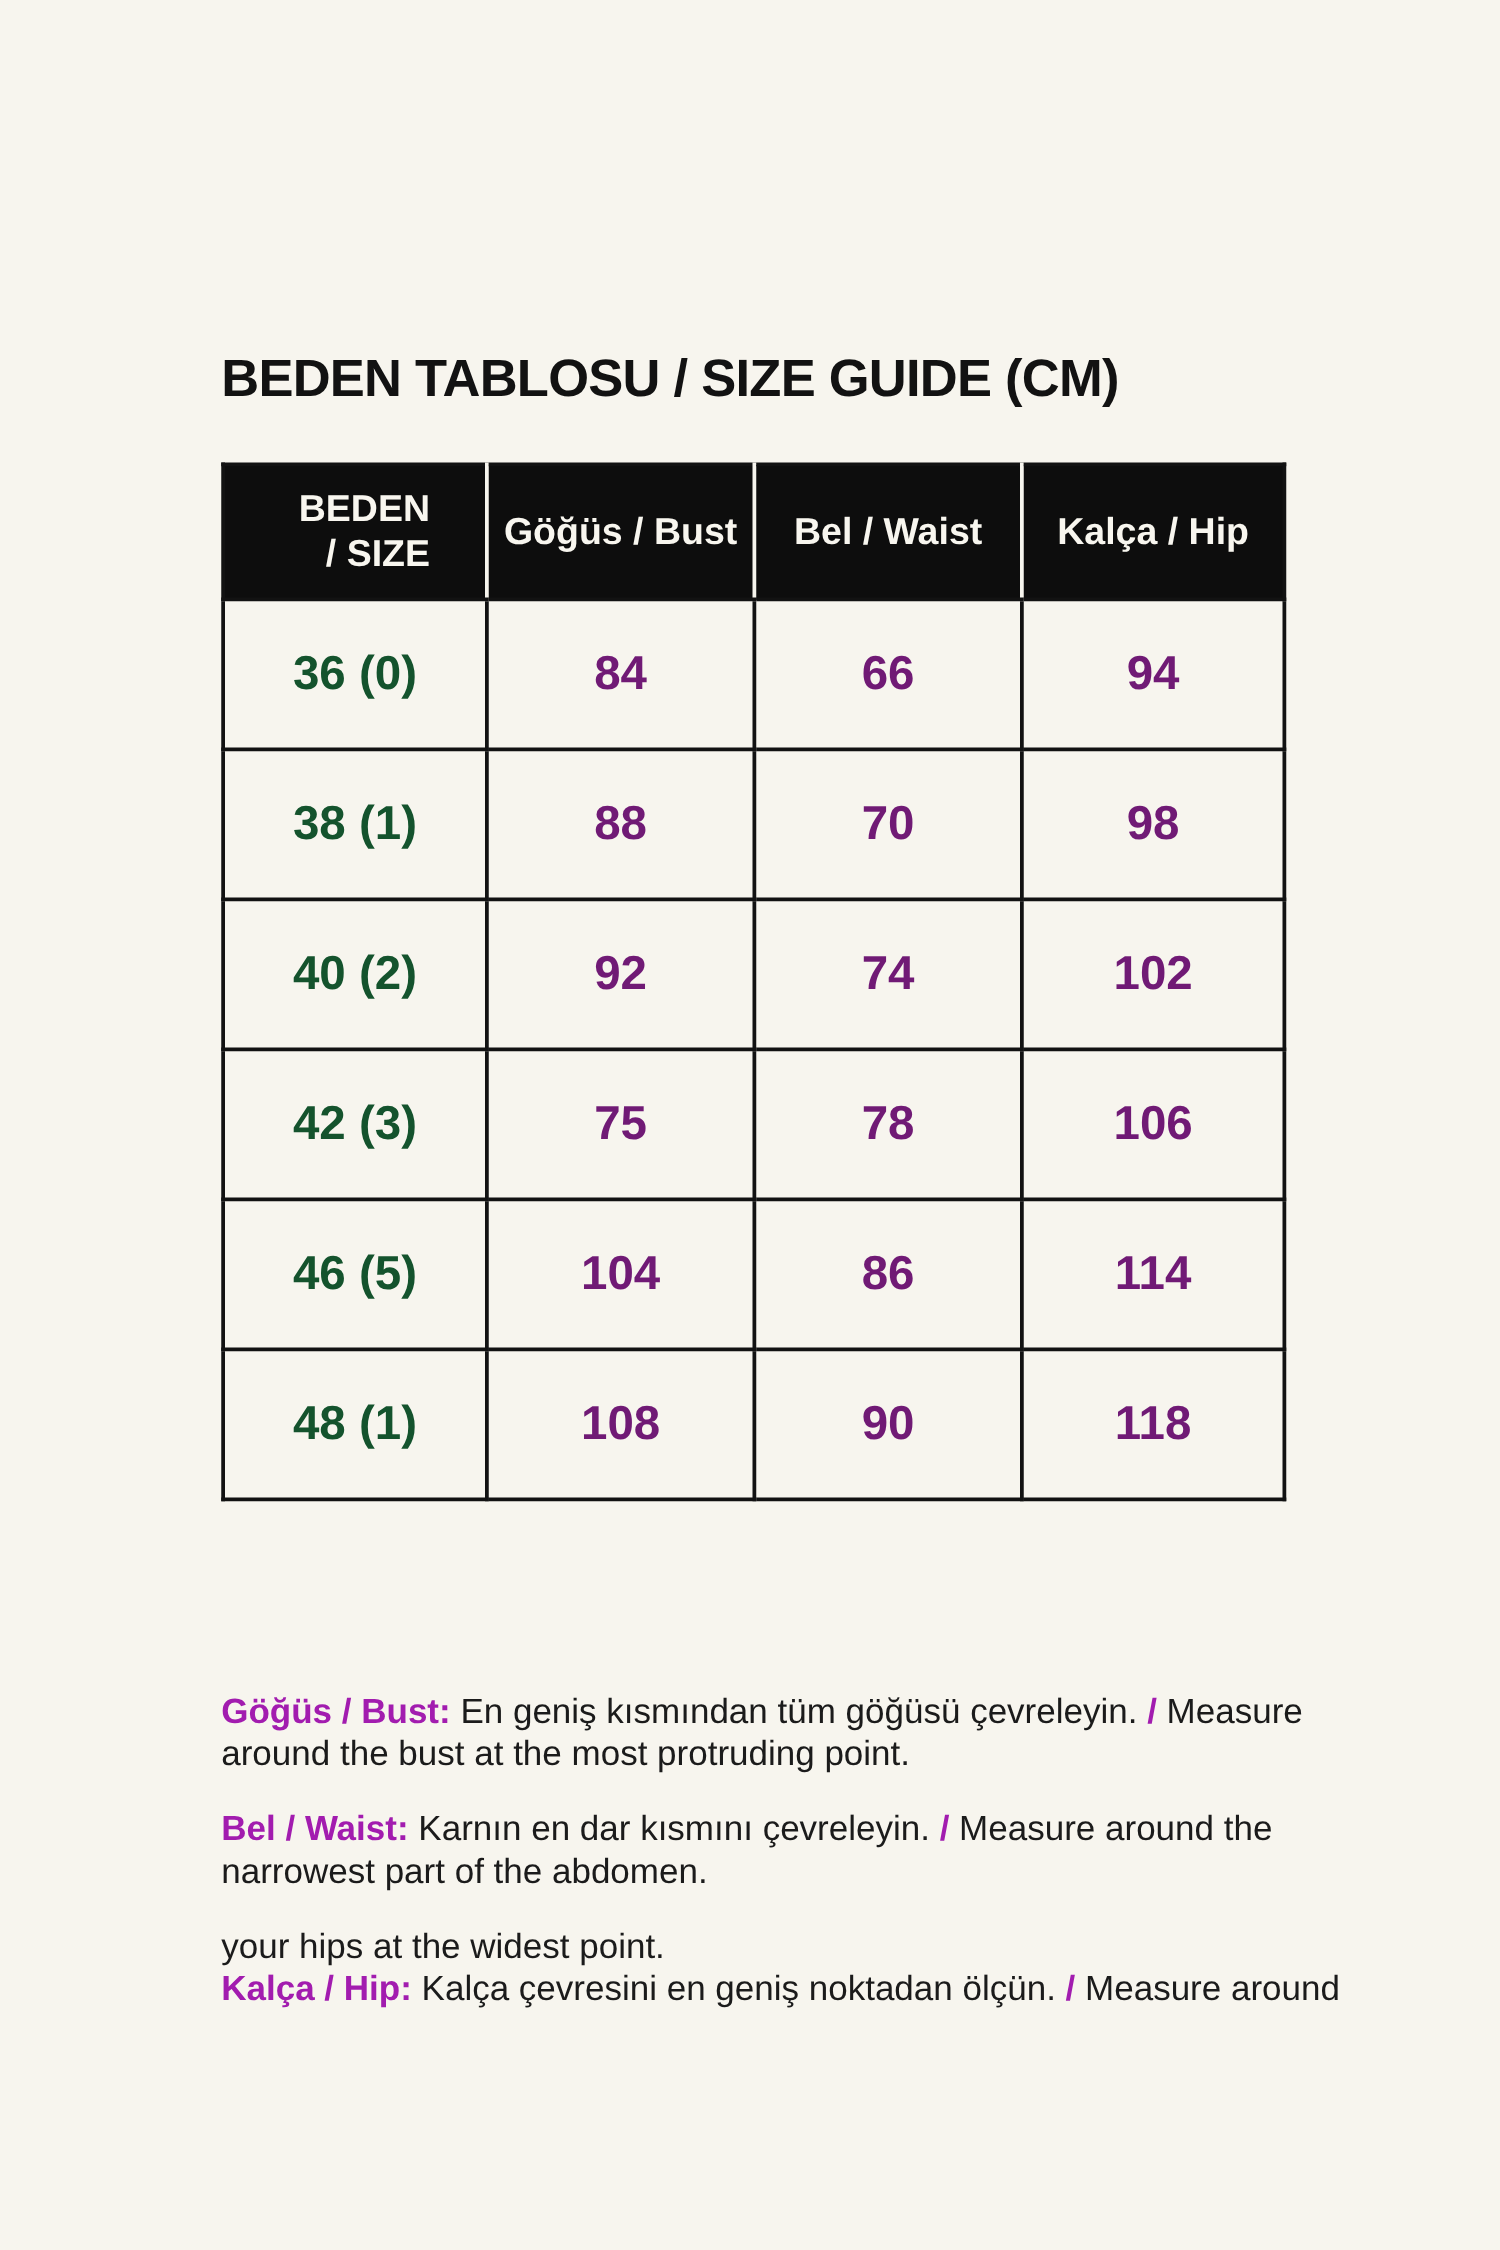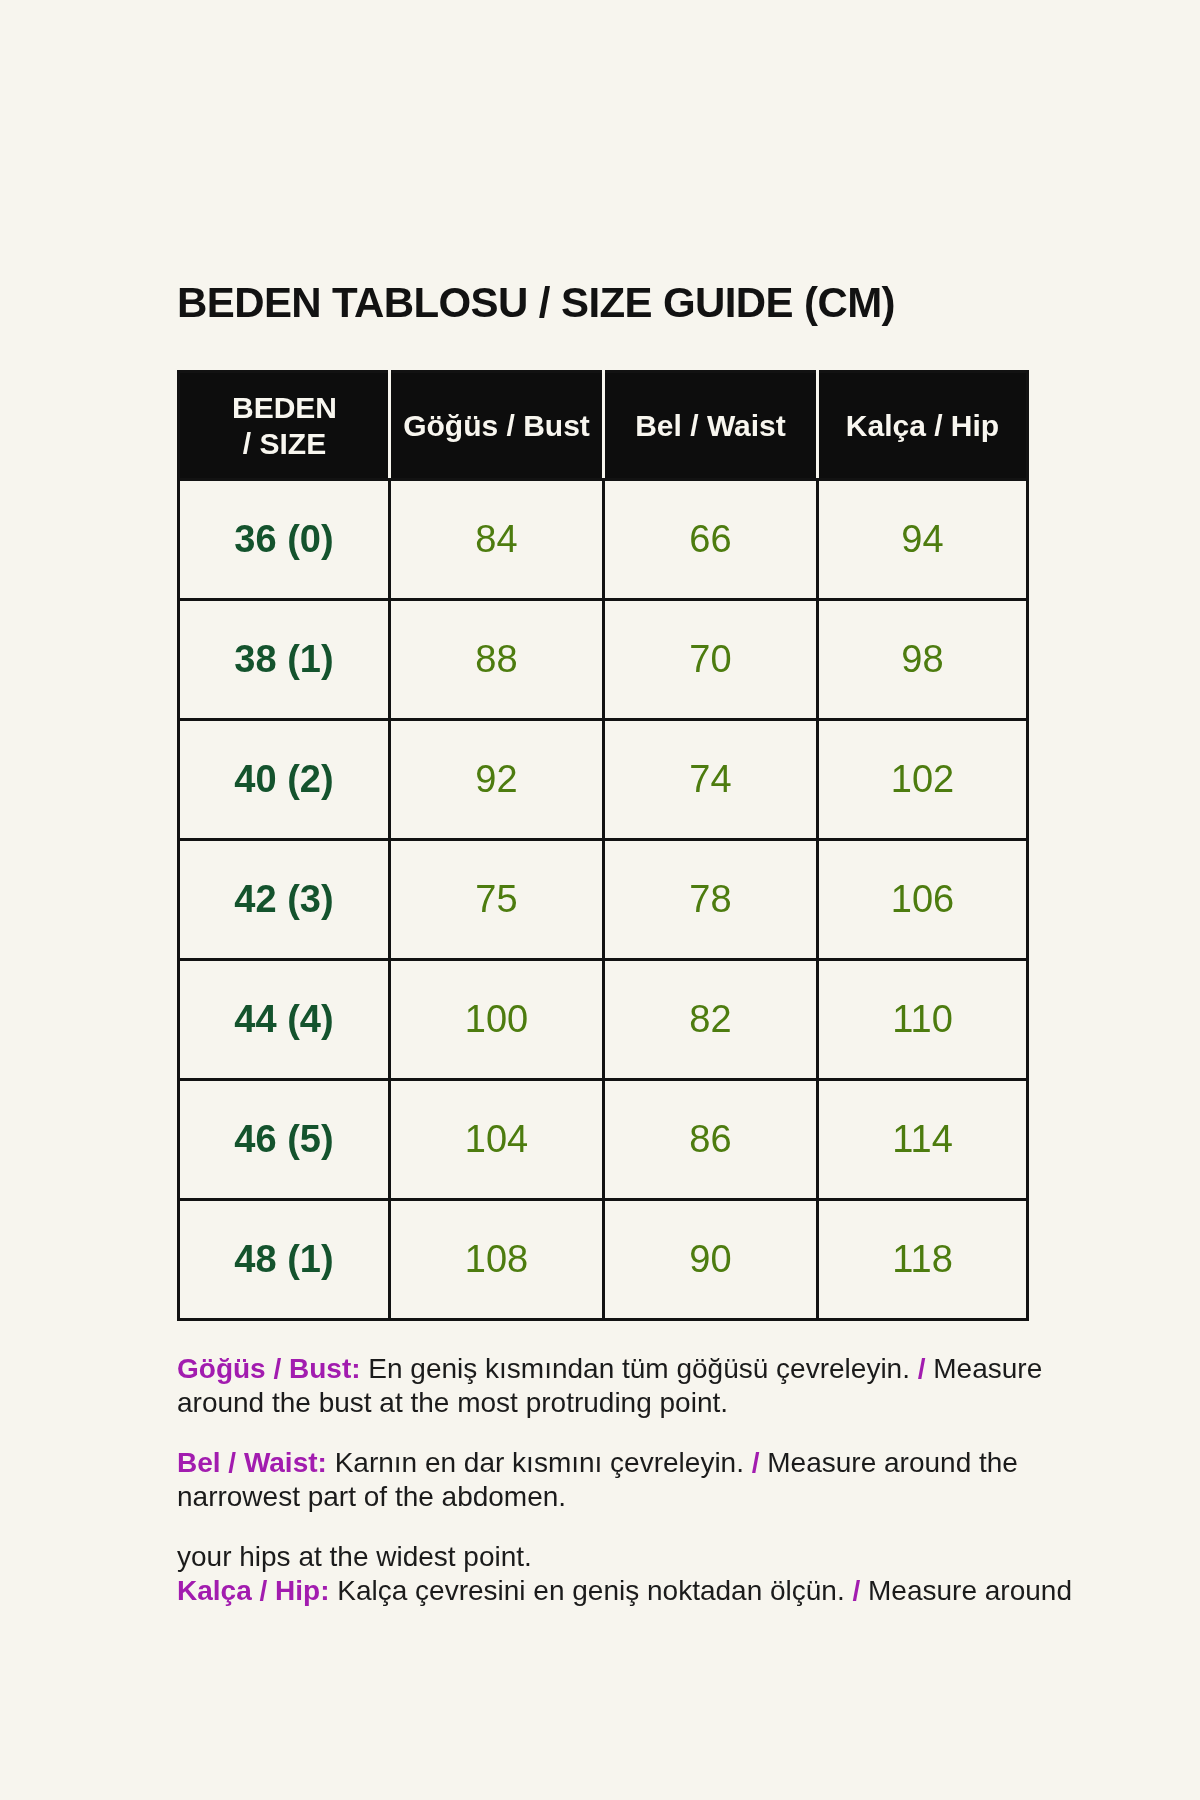--- a/index.html
+++ b/index.html
@@ -48,36 +48,36 @@
     vertical-align: middle;
     line-height: 36px;
     border: 3px solid #121212;
     border-left-color: #F7F5EE;
     border-right-color: #F7F5EE;
     border-top-color: #121212;
     border-bottom-color: #121212;
     padding: 0;
   }
   table.size-table th:first-child {
-    text-align: center;
+    text-align: right;
     padding-left: 45px;
     padding-right: 44px;
     border-left-color: #121212;
   }
   table.size-table th:last-child {
     border-right-color: #121212;
   }
   table.size-table td {
     border: 3px solid #121212;
     background: #F7F5EE;
     font-size: 38px;
-    font-weight: 400;
+    font-weight: 700;
     text-align: center;
     vertical-align: middle;
-    color: #4d7c0f;
+    color: #701a75;
     padding: 0;
   }
   table.size-table td:first-child {
     font-weight: 700;
     color: #14532d;
   }
   .notes {
     position: absolute;
     left: 177px;
     top: 1352px;
@@ -133,26 +133,20 @@
           <td>74</td>
           <td>102</td>
         </tr>
         <tr>
           <td>42 (3)</td>
           <td>75</td>
           <td>78</td>
           <td>106</td>
         </tr>
         <tr>
-          <td>44 (4)</td>
-          <td>100</td>
-          <td>82</td>
-          <td>110</td>
-        </tr>
-        <tr>
           <td>46 (5)</td>
           <td>104</td>
           <td>86</td>
           <td>114</td>
         </tr>
         <tr>
           <td>48 (1)</td>
           <td>108</td>
           <td>90</td>
           <td>118</td>

